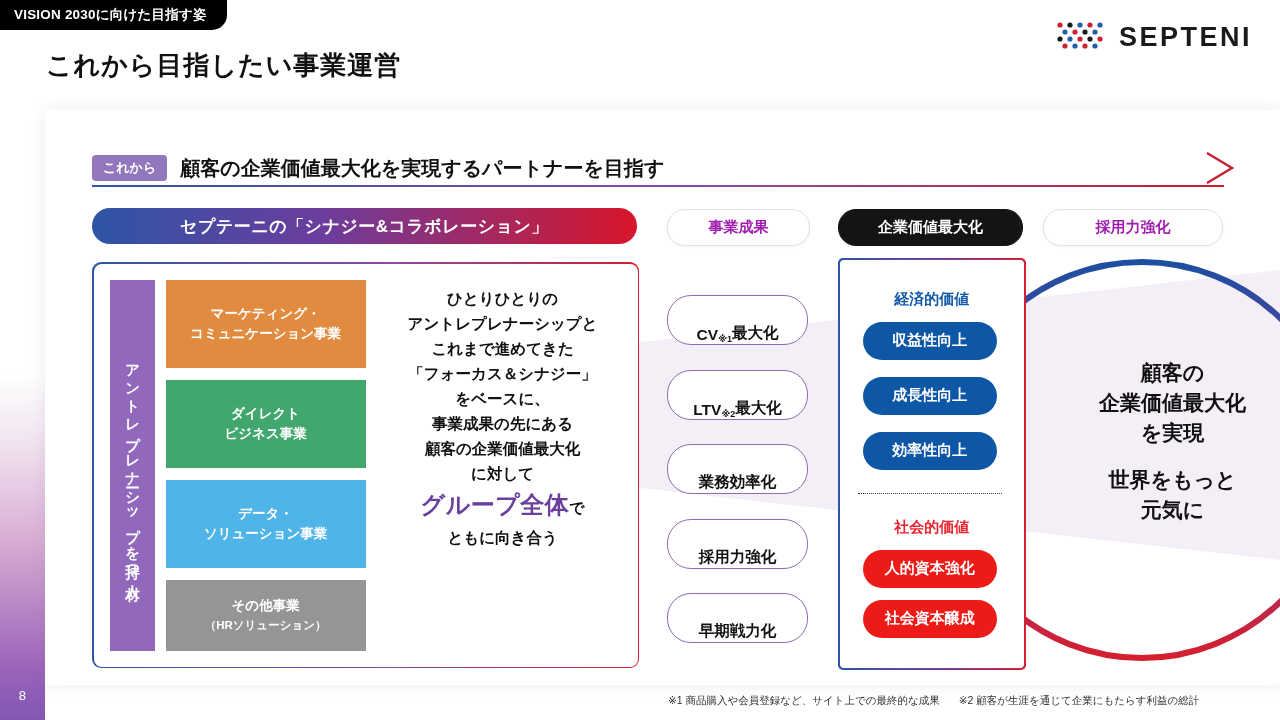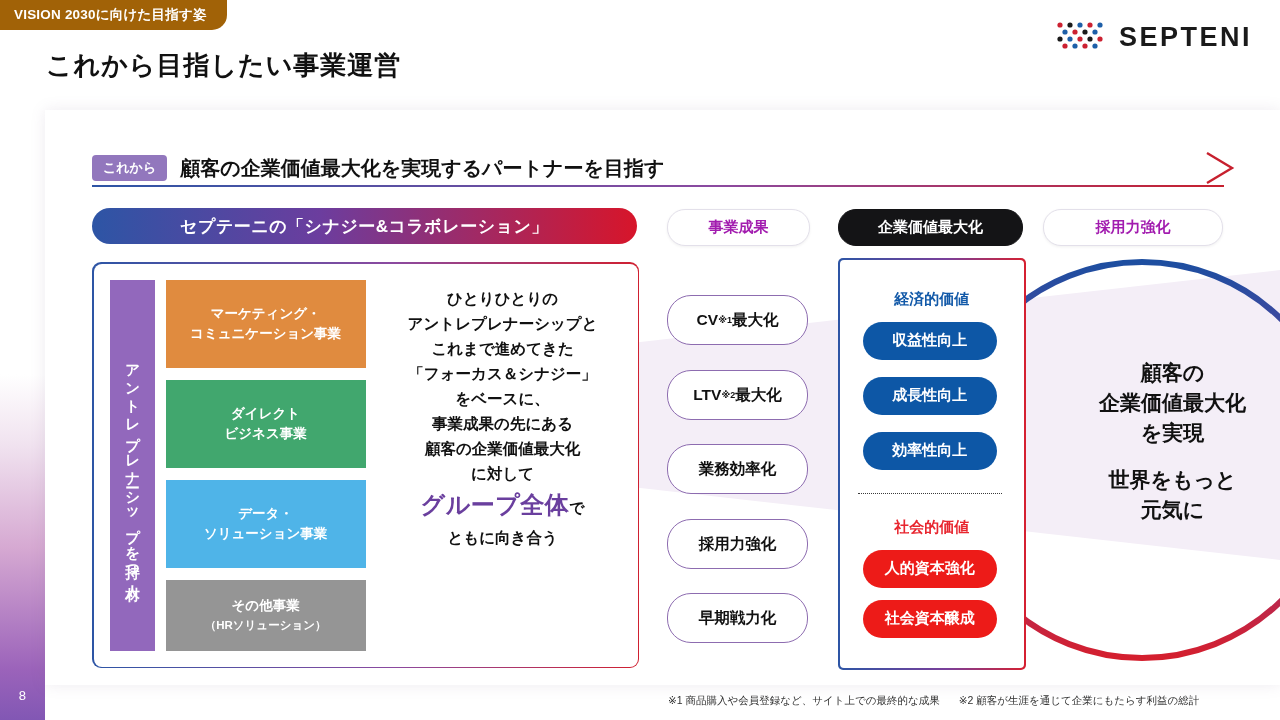--- a/index.html
+++ b/index.html
@@ -14,21 +14,21 @@
     position:absolute;left:0;top:0;width:45px;height:720px;
     background:linear-gradient(to bottom,#ffffff 0%,#ffffff 52%,#f0e2ef 62%,#d6a9d2 76%,#9b63ba 93%,#8257b4 100%);
   }
   #page-number{
     position:absolute;left:0;top:688px;width:45px;text-align:center;
     font-size:13px;color:#ffffff;letter-spacing:.5px;
   }
   
   #vision-tab{
     position:absolute;left:0;top:0;height:30px;
-    background:#a16207;color:#fff;
+    background:#000000;color:#fff;
     border-bottom-right-radius:15px;
     display:flex;align-items:center;
     padding:0 20px 0 14px;
     font-size:13.5px;font-weight:bold;letter-spacing:.2px;
     z-index:6;
   }
   
   #slide-title{
     position:absolute;left:46px;top:48px;
     font-size:26px;font-weight:bold;letter-spacing:1px;color:#111;
@@ -116,21 +116,21 @@
   #center-copy{
     position:absolute;left:285px;top:22px;width:248px;
     text-align:center;font-size:15.5px;font-weight:bold;line-height:1.62;color:#111;
   }
   #center-copy .em{color:#6a3f9e;font-size:24px;font-weight:bold;letter-spacing:.5px;}
   #center-copy .em-tail{font-size:15px;font-weight:bold;}
   
   .outcome-pill{
     position:absolute;left:667px;width:139px;height:48px;
     border:1.8px solid #8d6cb0;border-radius:24px;background:#fff;
-    display:flex;align-items:center;justify-content:center;
+    display:flex;align-items:flex-end;justify-content:center;
     font-size:15.5px;font-weight:bold;color:#111;z-index:3;
   }
   .outcome-pill sup{font-size:9px;font-weight:bold;vertical-align:super;}
   #out-0{top:295px;}#out-1{top:370px;}#out-2{top:444px;}#out-3{top:519px;}#out-4{top:593px;}
   
   #value-panel{
     position:absolute;left:838px;top:258px;width:184px;height:408px;
     border-radius:5px;padding:1.8px;z-index:3;
     background:linear-gradient(to right,#2d55a5 0%,#7a3f9a 58%,#d62030 100%);
   }

